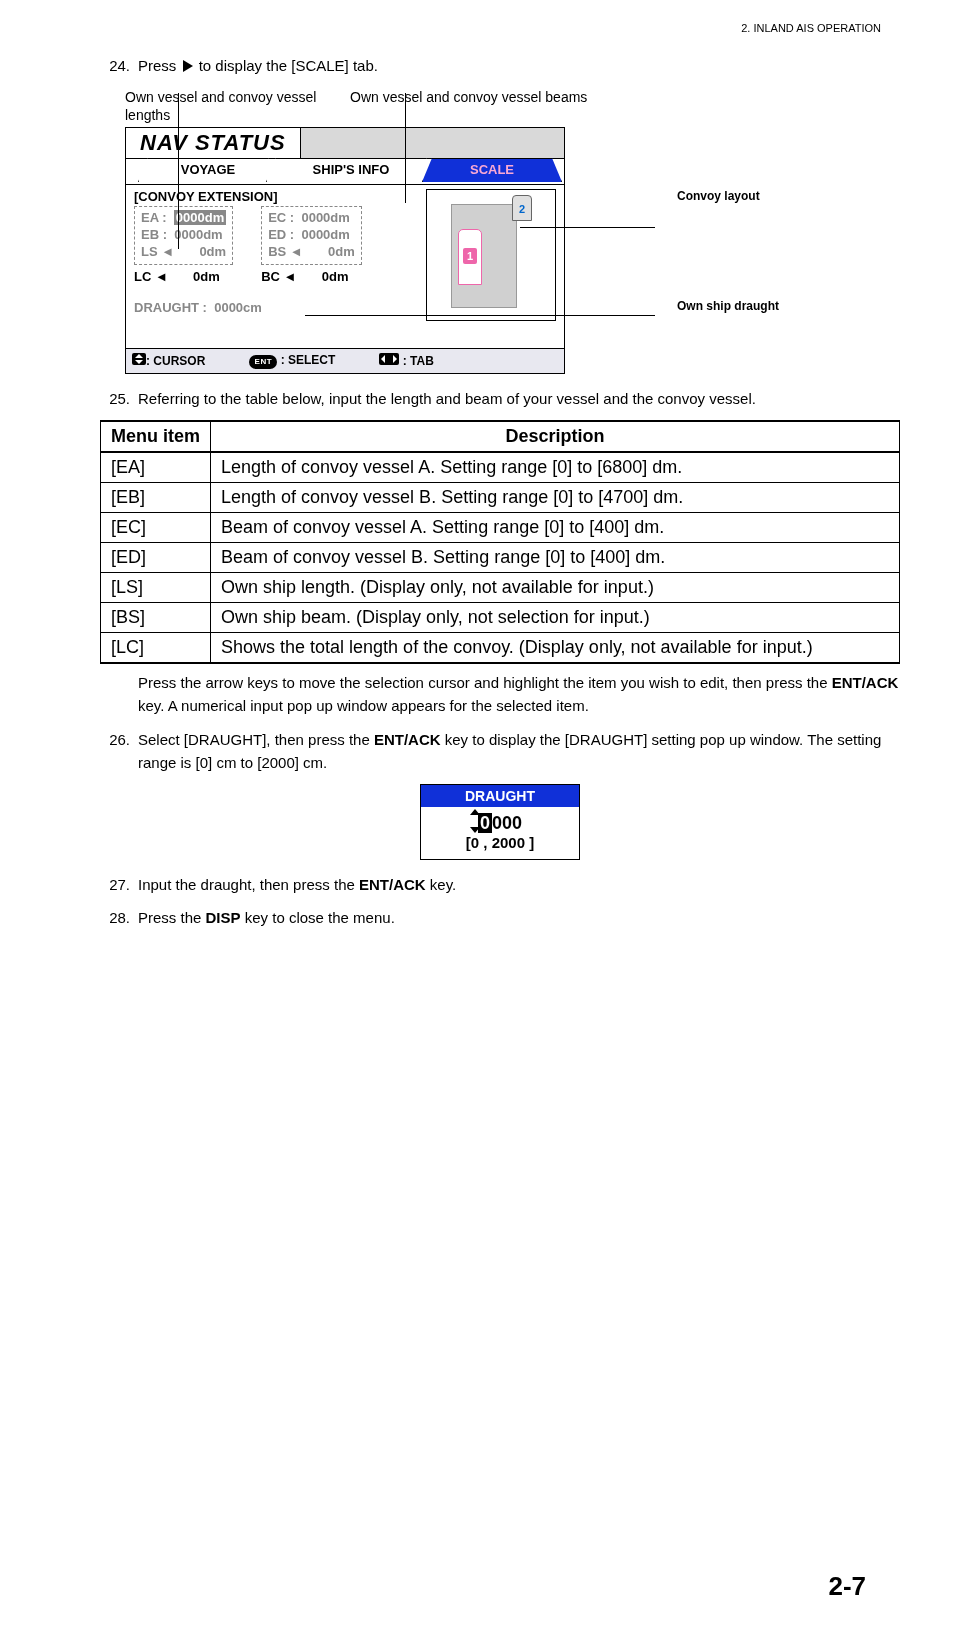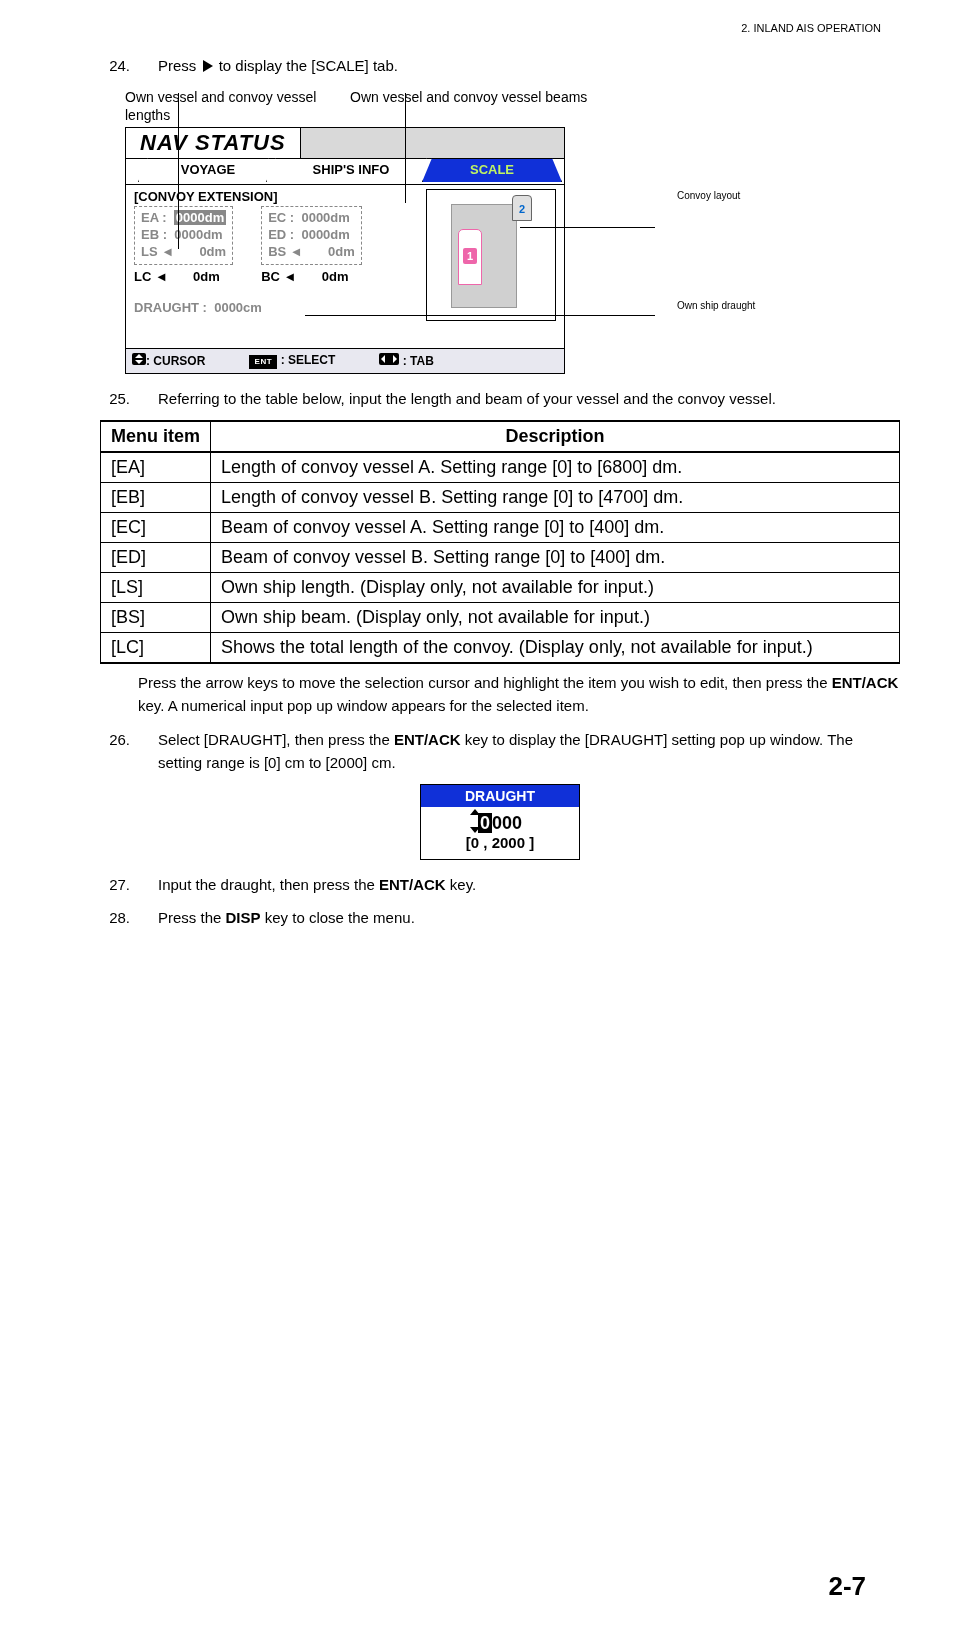--- a/index.html
+++ b/index.html
@@ -14,21 +14,21 @@
     font-size: 11px;
   }
   .content {
     position: absolute; top: 55px; left: 100px; width: 800px;
   }
   .step {
     font-size: 15px; line-height: 1.5; margin-bottom: 10px;
     display: flex; gap: 8px;
   }
   .step-num { flex: 0 0 30px; text-align: right; }
-  .step-body { flex: 1; margin-left: 20px; }
+  .step-body { flex: 1; }
   .play-icon { display:inline-block; width:0; height:0;
     border-left:10px solid #000; border-top:6px solid transparent;
     border-bottom:6px solid transparent; vertical-align:-1px; margin:0 2px;}
   
   .callouts-top { display:flex; margin-left:25px; margin-bottom:2px; }
   .callout-col { font-size:14px; line-height:1.3; }
   .callout-a { width:225px; }
   .callout-b { width:250px; }
   
   .fig-wrap { position:relative; margin-left:25px; width:760px; margin-top:3px; }
@@ -57,21 +57,21 @@
   }
   .tab {
     position:absolute; top:0; height:24px;
     border:1.5px solid #000; border-bottom:none;
     font:bold 13px Arial; text-align:center; line-height:22px;
     background:#fff;
     clip-path: polygon(10px 0, calc(100% - 10px) 0, 100% 100%, 0 100%);
   }
   .tab1 { left:12px; width:140px; }
   .tab2 { left:140px; width:170px; }
-  .tab3 { left:296px; width:140px; background:#1030d8; color:#bef264; }
+  .tab3 { left:296px; width:140px; background:#1030d8; color:#f9a8d4; }
   .lcd-body {
     border-top:1.5px solid #000; padding:4px 8px 8px 8px;
     position:relative; height:164px;
   }
   .section-label { font:bold 13px Arial; margin-bottom:2px; }
   .dashed-group {
     border:1.5px dashed #888; padding:3px 6px;
     display:inline-block;
   }
   .row-flex { display:flex; gap:28px; }
@@ -109,31 +109,31 @@
   }
   .icon-updown { display:inline-block; width:14px; height:12px;
     background:#000; border-radius:2px; position:relative;}
   .icon-updown::before{content:"";position:absolute;left:3px;top:1px;
     border-left:4px solid transparent;border-right:4px solid transparent;
     border-bottom:4px solid #fff;}
   .icon-updown::after{content:"";position:absolute;left:3px;bottom:1px;
     border-left:4px solid transparent;border-right:4px solid transparent;
     border-top:4px solid #fff;}
   .icon-ent {display:inline-block;width:28px;height:14px;background:#000;
-    border-radius:0;color:#fff;font:bold 8px Arial;text-align:center;
+    border-radius:7px;color:#fff;font:bold 8px Arial;text-align:center;
     line-height:14px; letter-spacing:0.5px;}
   .icon-lr {display:inline-block;width:20px;height:12px;background:#000;
     border-radius:2px;position:relative;}
   .icon-lr::before{content:"";position:absolute;left:2px;top:2px;
     border-top:4px solid transparent;border-bottom:4px solid transparent;
     border-right:4px solid #fff;}
   .icon-lr::after{content:"";position:absolute;right:2px;top:2px;
     border-top:4px solid transparent;border-bottom:4px solid transparent;
     border-left:4px solid #fff;}
-  .side-label { position:absolute; font-size:10px; line-height:1.3; }
+  .side-label { position:absolute; font-size:12px; line-height:1.3;font-weight:bold; }
   .side-convoy { left:552px; top:62px; }
   .side-draught { left:552px; top:172px; }
 
   
   table.desc {
     width:100%; border-collapse:collapse; margin-top:6px; margin-bottom:8px;
     font-size:18px;
   }
   table.desc th, table.desc td, table.desc thead {
     border-left:1px solid #000; border-right:1px solid #000;
@@ -290,21 +290,21 @@
         <tr>
           <td>[ED]</td>
           <td>Beam of convoy vessel B. Setting range [0] to [400] dm.</td>
         </tr>
         <tr>
           <td>[LS]</td>
           <td>Own ship length. (Display only, not available for input.)</td>
         </tr>
         <tr>
           <td>[BS]</td>
-          <td>Own ship beam. (Display only, not available for input.)</td>
+          <td>Own ship beam. (Display only, not selection for input.)</td>
         </tr>
         <tr>
           <td>[LC]</td>
           <td>Shows the total length of the convoy. (Display only, not available for input.)</td>
         </tr>
       </tbody>
   </table>
 
   <div class="post-table">
     <span>Press the arrow keys to move the selection cursor and highlight the item you wish to edit, then press the </span><b>ENT/ACK</b><span> key. A numerical input pop up window appears for the selected item.</span>

